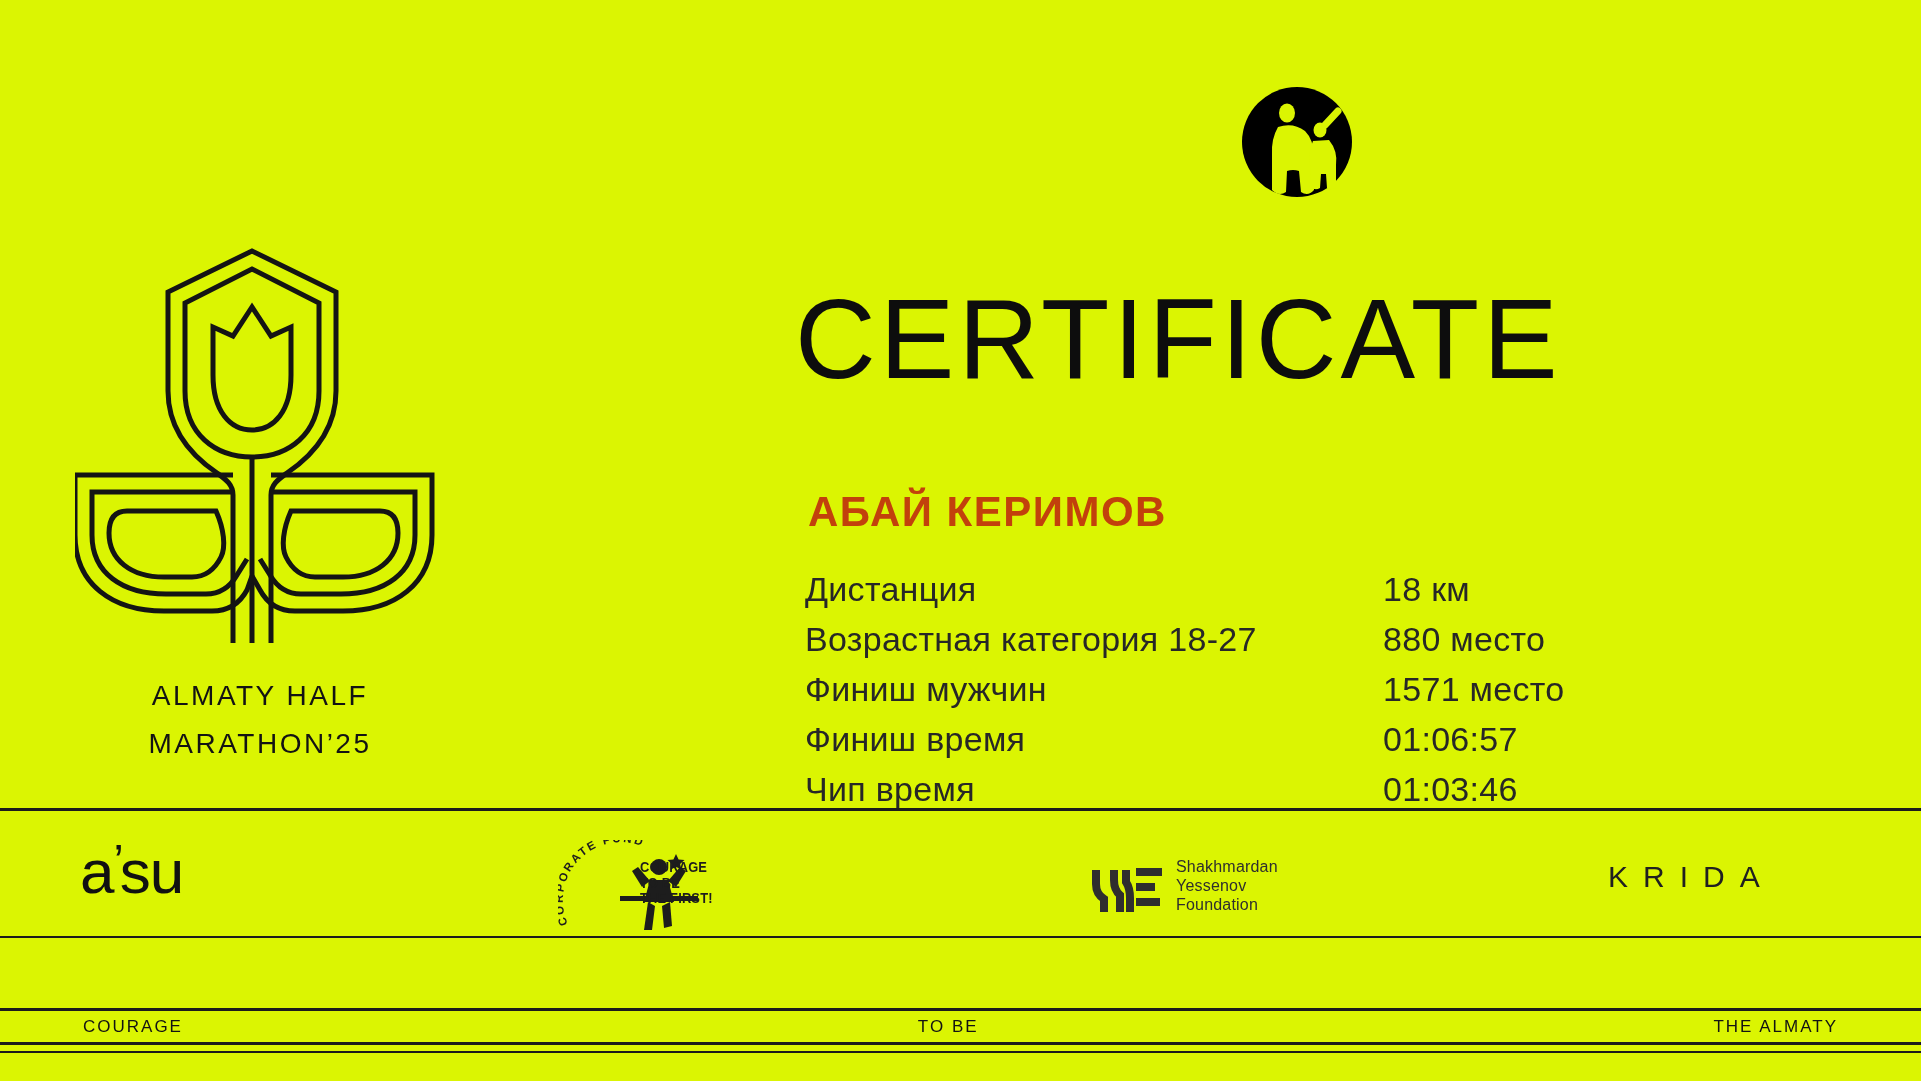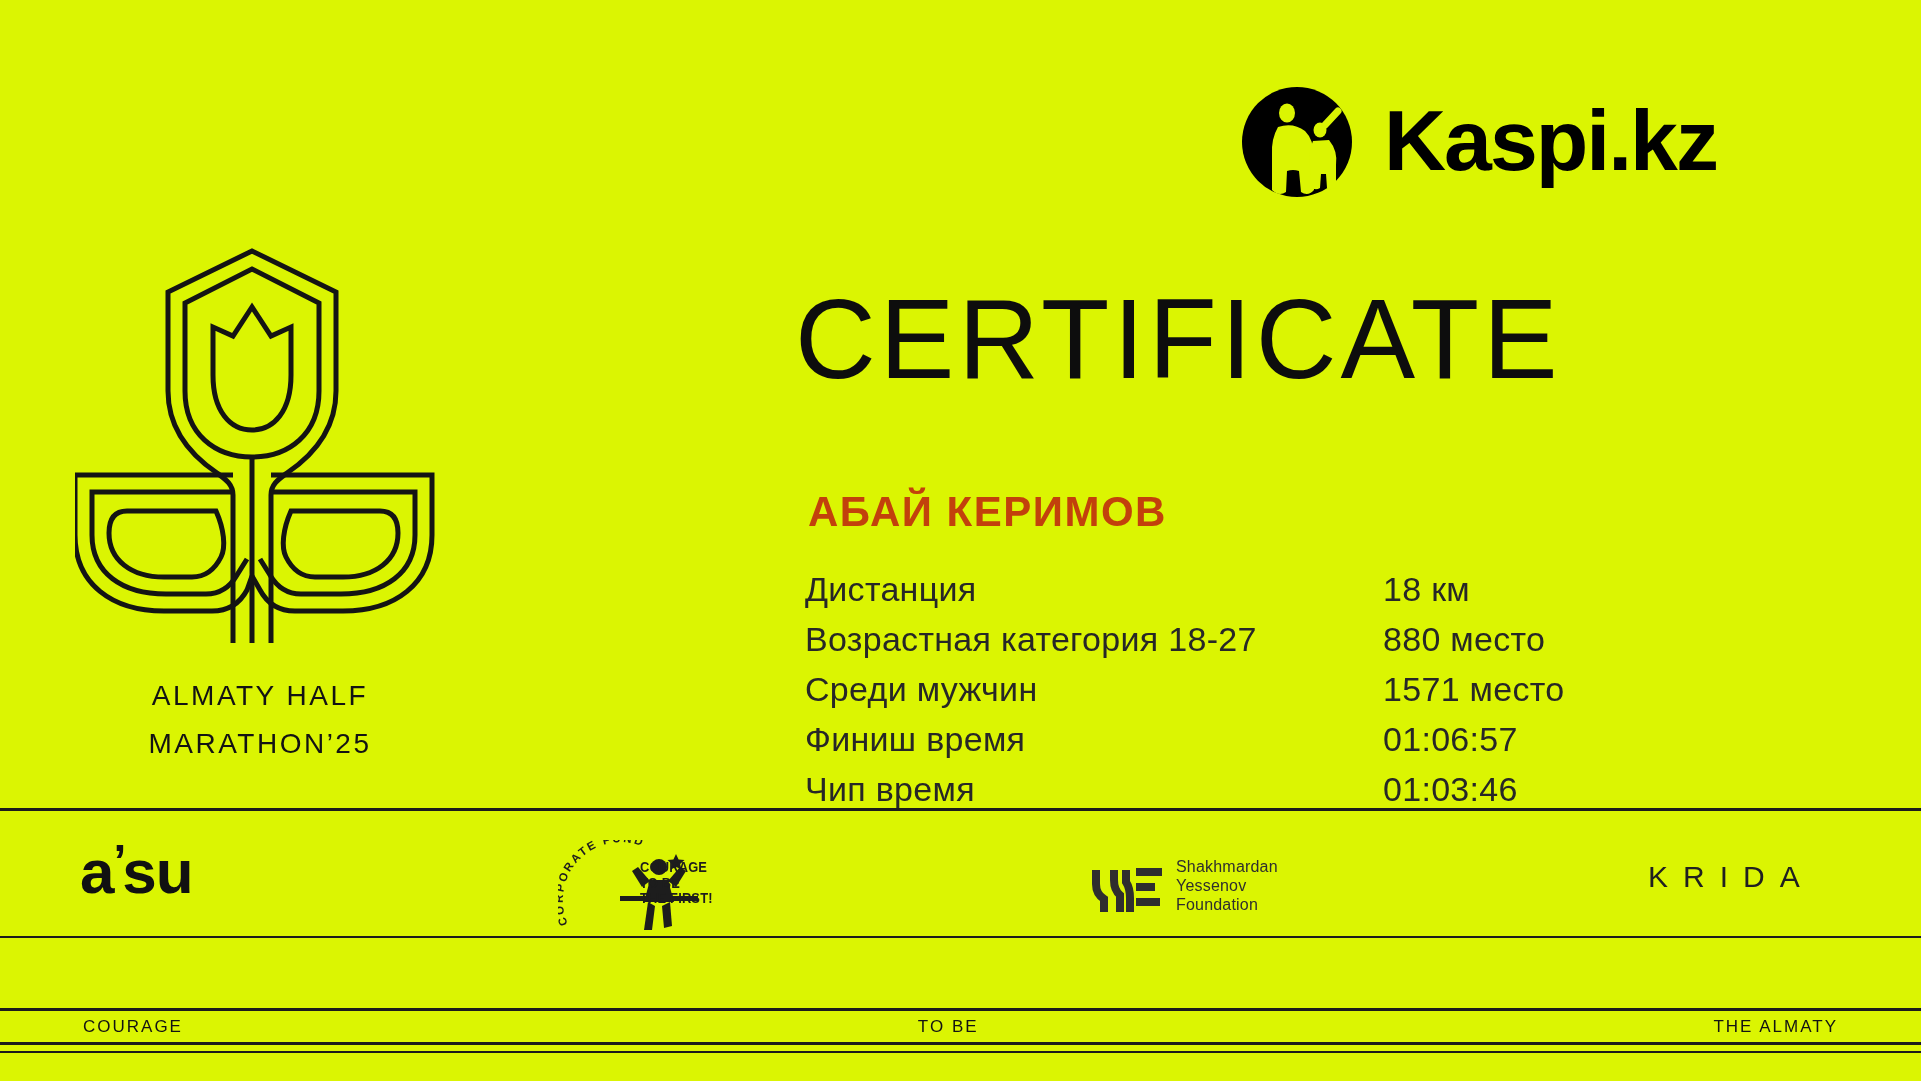--- a/index.html
+++ b/index.html
@@ -41,36 +41,36 @@
   .line-e{top:1051px;height:2px;}
   
   .tulip{left:75px;top:243px;}
   .event-name{
     left:40px;top:672px;width:440px;text-align:center;
     font-size:28px;line-height:48px;font-weight:500;letter-spacing:2.5px;
     color:#131313;white-space:nowrap;
   }
   
   .asu{
-    left:80px;top:838px;font-size:62px;font-weight:700;color:#111;
+    left:80px;top:838px;font-size:62px;font-weight:400;color:#111;
     letter-spacing:-1px;line-height:1;
   }
   .asu .apo{font-size:46px;vertical-align:16px;letter-spacing:-4px;}
   .courage-logo{left:558px;top:840px;width:210px;height:92px;}
   .courage-text{
     left:640px;top:860px;font-size:14px;line-height:15.5px;font-weight:700;
     letter-spacing:.2px;color:#1d1d1d;transform:scaleX(.92);transform-origin:left;
   }
   .yessenov{left:1090px;top:855px;display:flex;align-items:flex-end;}
   .yessenov-text{
     margin-left:14px;font-size:16px;line-height:19px;color:#2e2e2e;letter-spacing:.2px;
     padding-top:2px;
   }
   .krida{
-    left:1648px;top:860px;font-size:30px;font-weight:400;letter-spacing:15px;
+    left:1608px;top:860px;font-size:30px;font-weight:400;letter-spacing:15px;
     color:#202020;white-space:nowrap;
   }
   
   .bottom-bar{
     left:0;top:1013px;width:1921px;height:28px;
     display:flex;align-items:center;justify-content:space-between;
     padding:0 83px;box-sizing:border-box;
     font-size:17px;letter-spacing:2px;color:#131313;
   }
   svg{display:block;}
@@ -82,38 +82,37 @@
   <svg width="110" height="110" viewBox="0 0 110 110">
     <circle cx="55" cy="55" r="55" fill="#000"></circle>
 
     <ellipse cx="45" cy="26" rx="8" ry="9.5" fill="#DBF502"></ellipse>
     <path d="M36 40 Q29 52 30 68 L30 103 Q37 110 44 105 L45 84 Q51 82 57 84 L59 105 Q66 110 72 103 L70 68 Q73 54 63 44 Q51 35 36 40 Z" fill="#DBF502"></path>
 
     <ellipse cx="78" cy="43" rx="6.5" ry="7.5" fill="#DBF502"></ellipse>
     <path d="M83 38 L96 24" stroke="#DBF502" stroke-width="7" stroke-linecap="round" fill="none"></path>
     <path d="M71 54 Q66 65 68 78 L69 100 Q73 104 78 101 L79 87 L84 87 L85 101 Q90 104 94 100 L94 78 Q96 64 87 53 Z" fill="#DBF502"></path>
   </svg>
-  <div class="kaspi-word">Kaspi.kz</div>
 </div>
 
 <div class="abs cert-title">CERTIFICATE</div>
 
 <div class="abs recipient">АБАЙ КЕРИМОВ</div>
 
 <div class="abs rows">
   <div class="row">
     <span class="lbl">Дистанция</span>
     <span class="val">18 км</span>
   </div>
   <div class="row">
     <span class="lbl">Возрастная категория 18-27</span>
     <span class="val">880 место</span>
   </div>
   <div class="row">
-    <span class="lbl">Среди мужчин</span>
+    <span class="lbl">Финиш мужчин</span>
     <span class="val">1571 место</span>
   </div>
   <div class="row">
     <span class="lbl">Финиш время</span>
     <span class="val">01:06:57</span>
   </div>
   <div class="row">
     <span class="lbl">Чип время</span>
     <span class="val">01:03:46</span>
   </div>

